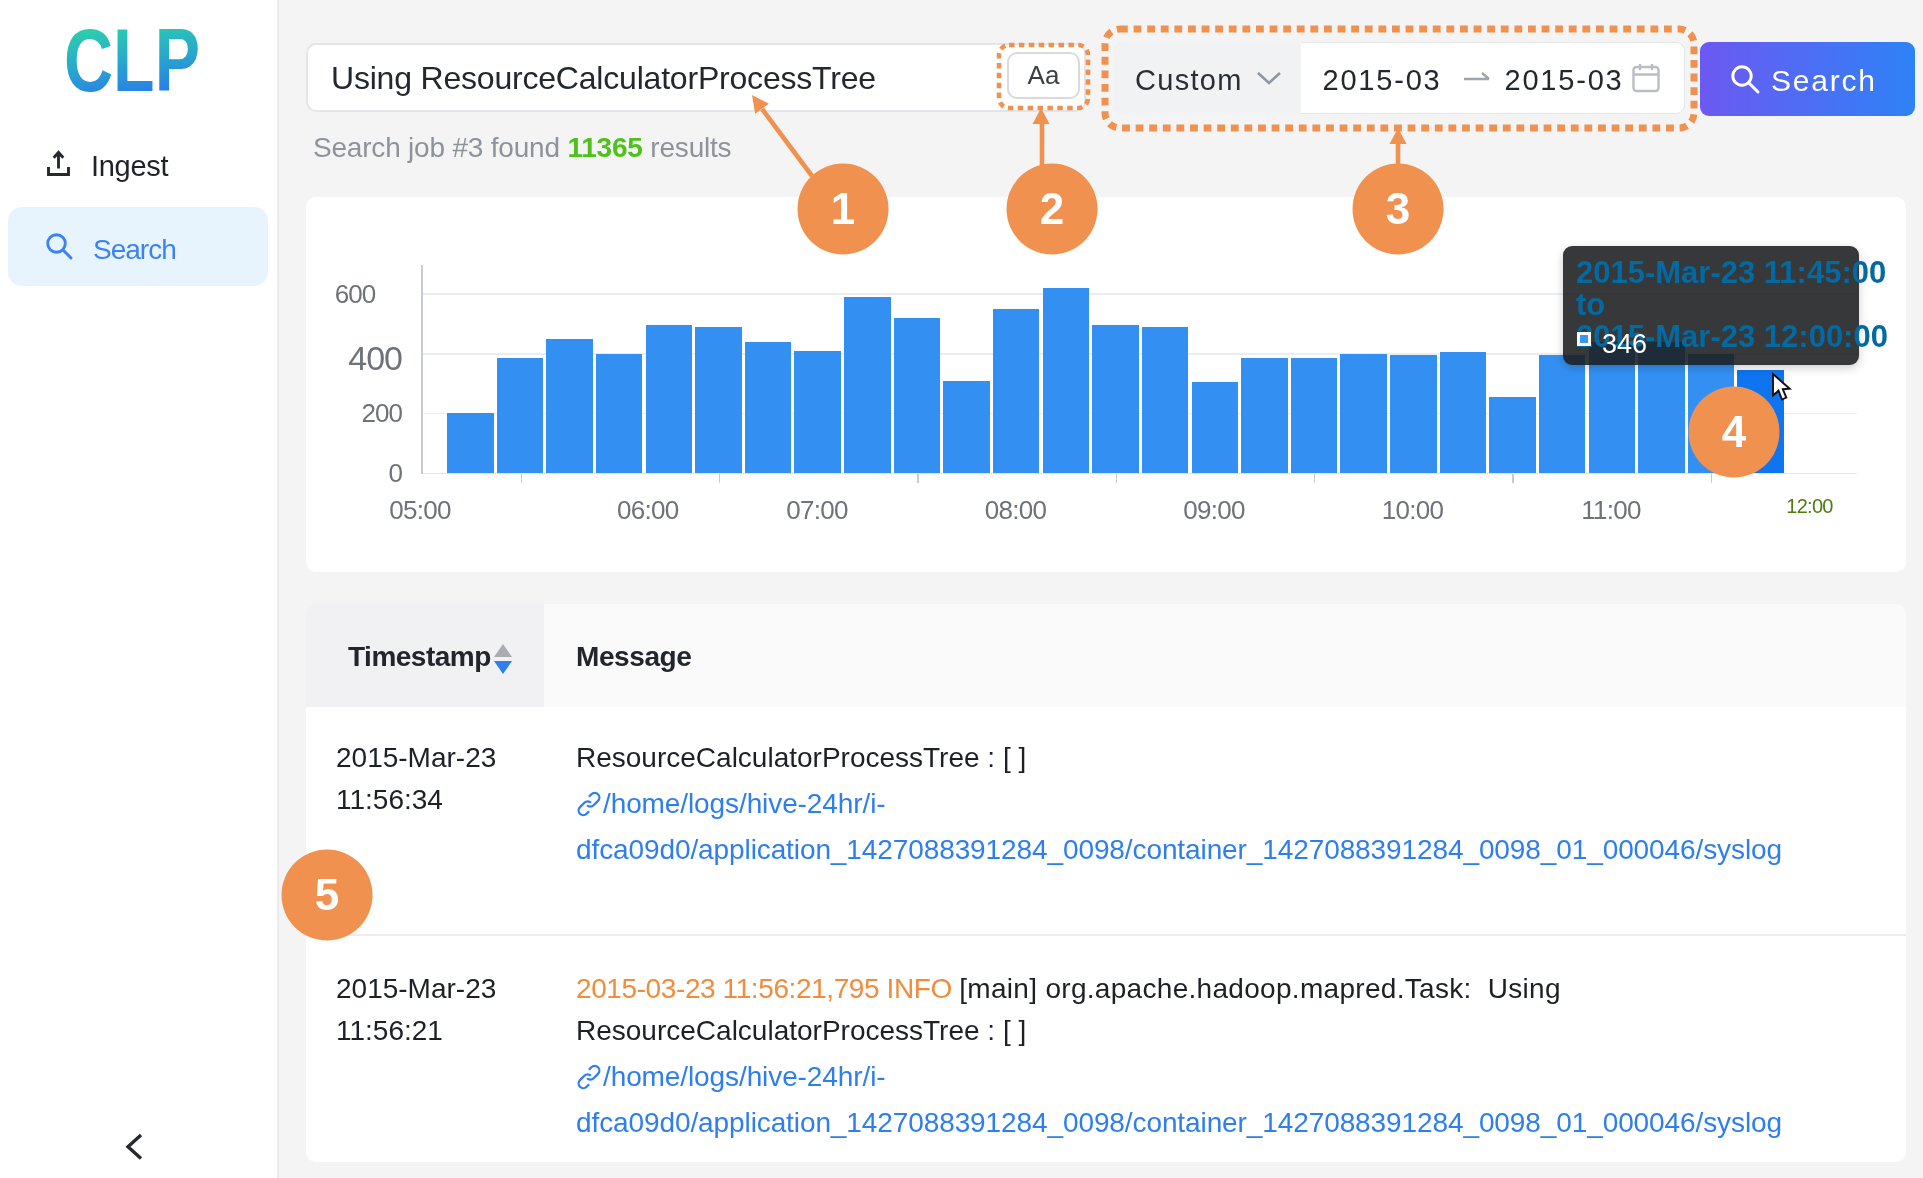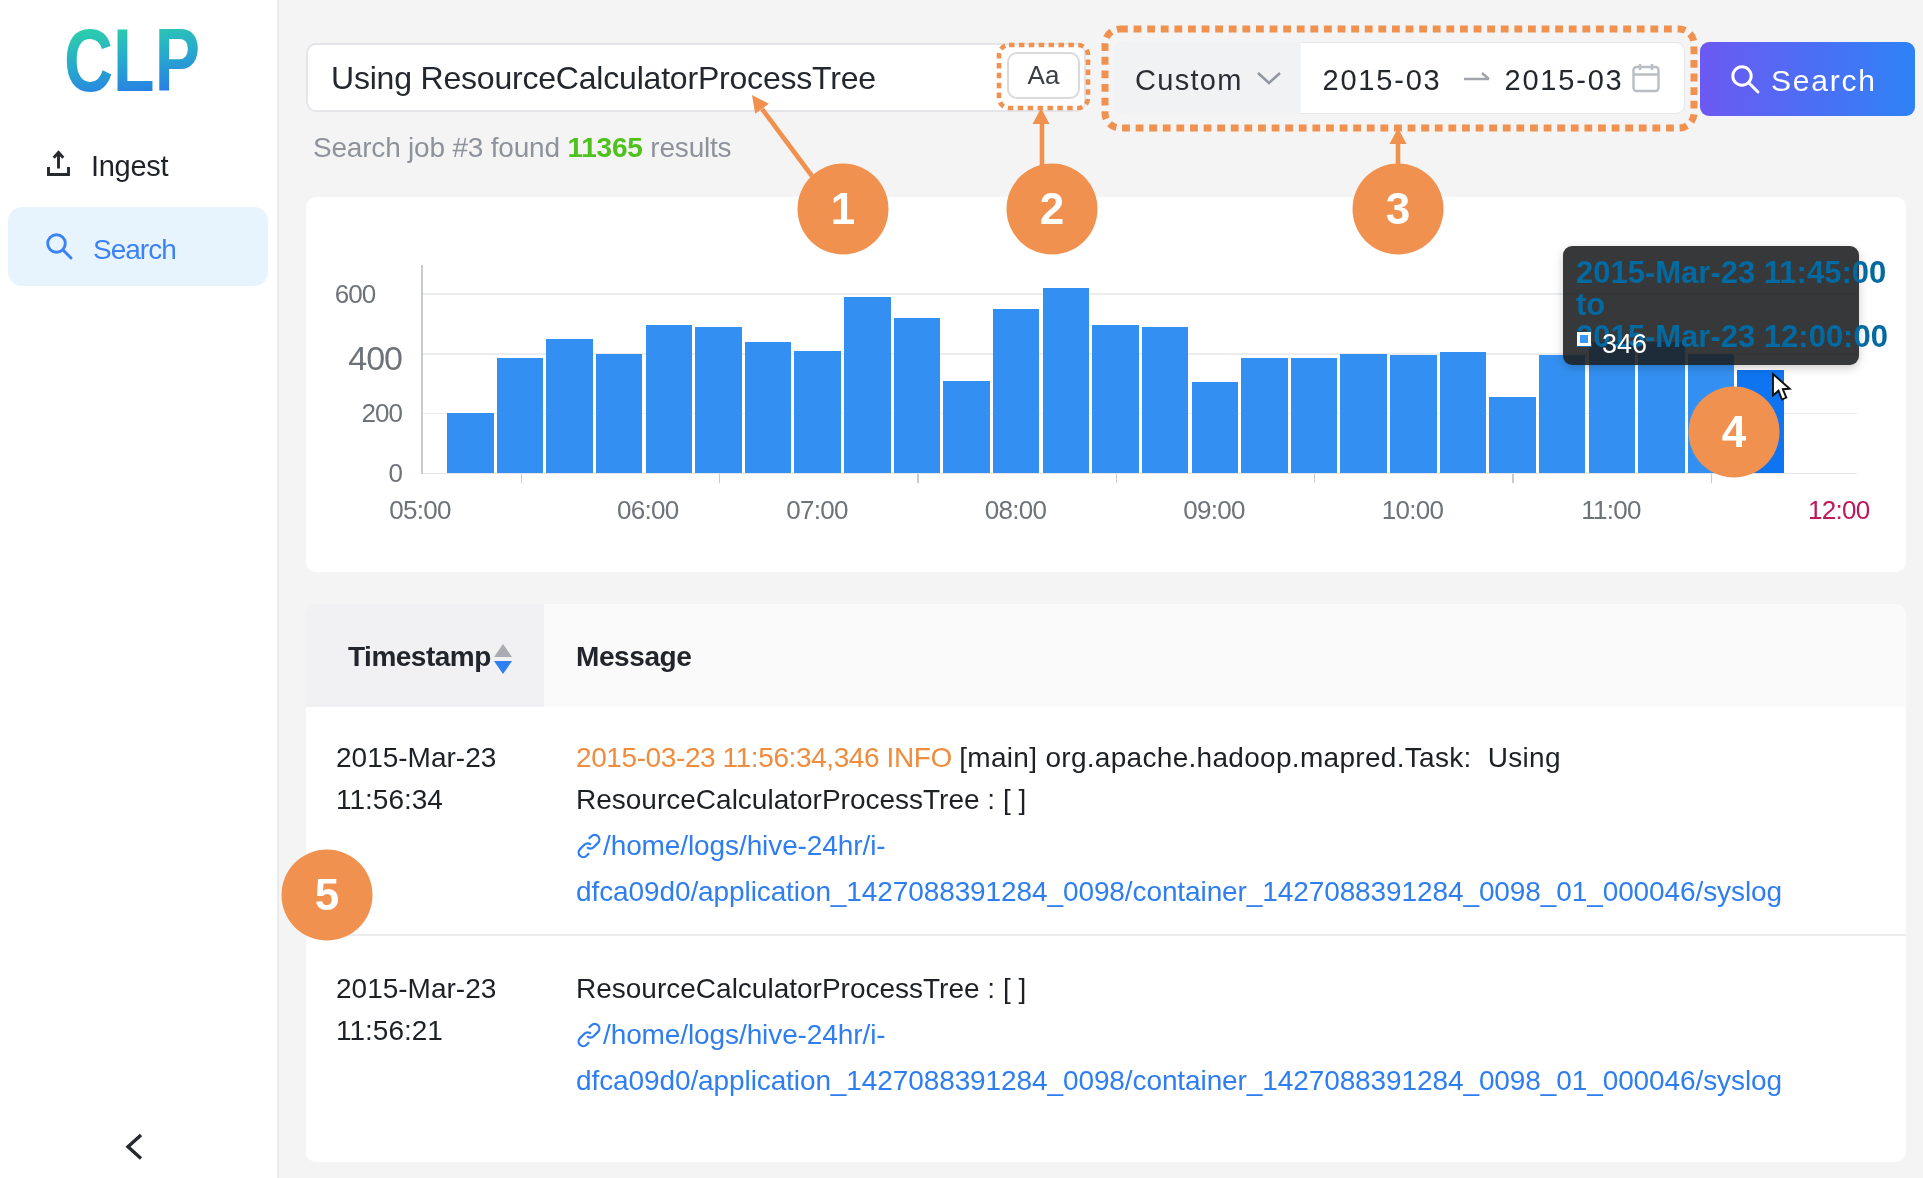--- a/index.html
+++ b/index.html
@@ -115,21 +115,21 @@
 <div style="position:absolute;left:1313.9px;top:474px;width:1.5px;height:9px;background:#c8cbd0"></div>
 <div style="position:absolute;left:1512.2px;top:474px;width:1.5px;height:9px;background:#c8cbd0"></div>
 <div style="position:absolute;left:1710.6px;top:474px;width:1.5px;height:9px;background:#c8cbd0"></div>
 <div style="position:absolute;left:360.0px;top:495px;width:120px;text-align:center;font-size:26px;letter-spacing:-0.7px;color:#6e737a">05:00</div>
 <div style="position:absolute;left:558.5px;top:495px;width:120px;text-align:right;font-size:26px;letter-spacing:-0.7px;color:#6e737a">06:00</div>
 <div style="position:absolute;left:757.0px;top:495px;width:120px;text-align:center;font-size:26px;letter-spacing:-0.7px;color:#6e737a">07:00</div>
 <div style="position:absolute;left:955.5px;top:495px;width:120px;text-align:center;font-size:26px;letter-spacing:-0.7px;color:#6e737a">08:00</div>
 <div style="position:absolute;left:1154.0px;top:495px;width:120px;text-align:center;font-size:26px;letter-spacing:-0.7px;color:#6e737a">09:00</div>
 <div style="position:absolute;left:1352.5px;top:495px;width:120px;text-align:center;font-size:26px;letter-spacing:-0.7px;color:#6e737a">10:00</div>
 <div style="position:absolute;left:1551.0px;top:495px;width:120px;text-align:center;font-size:26px;letter-spacing:-0.7px;color:#6e737a">11:00</div>
-<div style="position:absolute;left:1749.5px;top:495px;width:120px;text-align:right;font-size:26px;letter-spacing:-0.7px;color:#be185d">12:00</div>
+<div style="position:absolute;left:1749.5px;top:495px;width:120px;text-align:center;font-size:20px;letter-spacing:-0.7px;color:#4d7c0f">12:00</div>
 
 <div class="abs" style="left:1563px;top:246px;width:296px;height:119px;background:rgba(27,28,30,0.88);border-radius:9px;box-shadow:0 3px 10px rgba(0,0,0,0.2)"></div>
 <div class="abs" style="left:1576px;top:257px;font-size:31px;font-weight:bold;color:#0369a1;line-height:32px">2015-Mar-23 11:45:00 to<br>2015-Mar-23 12:00:00</div>
 <div class="abs" style="left:1577px;top:332px;width:14px;height:14px;background:#3a97f7;border:3px solid #fff"></div>
 <div class="abs" style="left:1602px;top:329px;font-size:27px;color:#fff">346</div>
 
 <svg class="abs" style="left:1771px;top:372px" width="24" height="32" viewBox="0 0 24 32">
   <path d="M2 2 L2 23.5 L7.5 18.7 L11 27.5 L15.3 25.6 L11.8 17.2 L18.7 16.7 Z" fill="#fff" stroke="#111" stroke-width="1.9"></path>
 </svg>
 
@@ -139,29 +139,29 @@
 <div class="abs" style="left:348px;top:641px;font-size:28px;font-weight:bold;letter-spacing:-0.5px;color:#22262c">Timestamp</div>
 <div class="abs" style="left:576px;top:641px;font-size:28px;font-weight:bold;letter-spacing:-0.4px;color:#22262c">Message</div>
 <svg class="abs" style="left:492px;top:642px" width="22" height="34" viewBox="0 0 22 34">
   <path d="M11 2 L20 15 H2 Z" fill="#a9adb2"></path>
   <path d="M11 32 L2 19 H20 Z" fill="#2e7ff0"></path>
 </svg>
 <div class="abs" style="left:306px;top:934px;width:1600px;height:1.5px;background:#ededef"></div>
 
 <div class="abs" style="left:336px;top:737px;font-size:28px;line-height:42px;color:#1d2126">2015-Mar-23<br>11:56:34</div>
 <div class="abs" style="left:576px;top:737px;font-size:28px;line-height:42px;white-space:nowrap">
-  <div><span style="color:#f08c3e;letter-spacing:-0.4px">2015-03-23 11:56:34,346&nbsp;INFO </span><span style="color:#1d2126;letter-spacing:0.3px">[main] org.apache.hadoop.mapred.Task:&nbsp; Using</span></div>
   <div style="color:#1d2126">ResourceCalculatorProcessTree : [ ]</div>
   <div style="height:2px"></div>
   <div style="color:#2e7ef0;line-height:46px;letter-spacing:-0.1px"><svg width="26" height="26" viewBox="0 0 24 24" style="vertical-align:-4px;margin-right:1px">
         <path d="M10.2 13.1 a4.3 4.3 0 0 0 6.1 0 l4-4 a4.3 4.3 0 0 0 -6.1-6.1 l-2.3 2.3 M13.8 10.9 a4.3 4.3 0 0 0 -6.1 0 l-4 4 a4.3 4.3 0 0 0 6.1 6.1 l2.3-2.3" fill="none" stroke="#2e7ef0" stroke-width="2.1"></path>
       </svg>/home/logs/hive-24hr/i-<br>dfca09d0/application_1427088391284_0098/container_1427088391284_0098_01_000046/syslog</div>
 </div>
 <div class="abs" style="left:336px;top:968px;font-size:28px;line-height:42px;color:#1d2126">2015-Mar-23<br>11:56:21</div>
 <div class="abs" style="left:576px;top:968px;font-size:28px;line-height:42px;white-space:nowrap">
+  <div><span style="color:#f08c3e;letter-spacing:-0.4px">2015-03-23 11:56:21,795&nbsp;INFO </span><span style="color:#1d2126;letter-spacing:0.3px">[main] org.apache.hadoop.mapred.Task:&nbsp; Using</span></div>
   <div style="color:#1d2126">ResourceCalculatorProcessTree : [ ]</div>
   <div style="height:2px"></div>
   <div style="color:#2e7ef0;line-height:46px;letter-spacing:-0.1px"><svg width="26" height="26" viewBox="0 0 24 24" style="vertical-align:-4px;margin-right:1px">
         <path d="M10.2 13.1 a4.3 4.3 0 0 0 6.1 0 l4-4 a4.3 4.3 0 0 0 -6.1-6.1 l-2.3 2.3 M13.8 10.9 a4.3 4.3 0 0 0 -6.1 0 l-4 4 a4.3 4.3 0 0 0 6.1 6.1 l2.3-2.3" fill="none" stroke="#2e7ef0" stroke-width="2.1"></path>
       </svg>/home/logs/hive-24hr/i-<br>dfca09d0/application_1427088391284_0098/container_1427088391284_0098_01_000046/syslog</div>
 </div>
 
 <svg class="abs" style="left:0;top:0;width:1923px;height:1178px;pointer-events:none">
   <g stroke="#f0914f" stroke-width="4.6" fill="#f0914f">
     <line x1="812" y1="176" x2="762" y2="109"></line>

